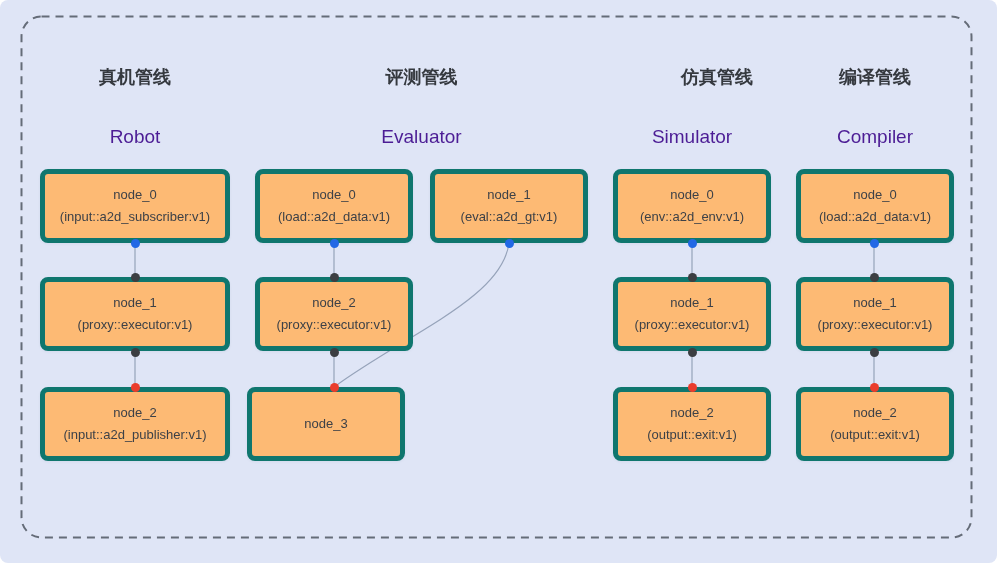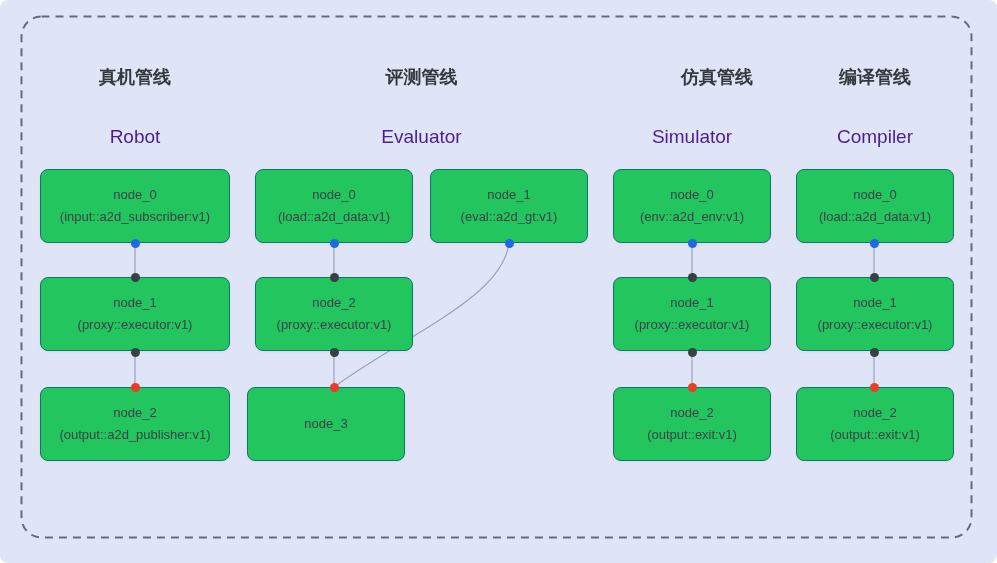--- a/index.html
+++ b/index.html
@@ -13,21 +13,21 @@
   .title-cn {
     position:absolute; top:64px; height:26px; line-height:26px;
     text-align:center; font-size:18px; font-weight:bold; color:#35393f;
   }
   .title-en {
     position:absolute; top:124px; height:26px; line-height:26px;
     text-align:center; font-size:19px; color:#4c1d95;
   }
   .node {
     position:absolute; height:74px; box-sizing:border-box;
-    background:#22c55e; border:1px solid #0f766e; border-radius:8px;
+    background:#fdba74; border:5px solid #0f766e; border-radius:8px;
     display:flex; flex-direction:column; justify-content:center; align-items:center;
     box-shadow:0 1px 3px rgba(40,60,100,0.06);
   }
   .node .nm { font-size:13px; line-height:22px; color:#3d4147; }
   .node .dt { font-size:13px; line-height:22px; color:#3d4147; white-space:nowrap; }
   .dot { position:absolute; width:9px; height:9px; border-radius:50%; }
   .dot.blue { background:#2268e5; }
   .dot.dark { background:#3b3e42; }
   .dot.red  { background:#ea3c2c; }
 </style>
@@ -58,21 +58,21 @@
   <div class="node" style="left:40px;top:169px;width:190px;">
     <div class="nm">node_0</div>
     <div class="dt">(input::a2d_subscriber:v1)</div>
   </div>
   <div class="node" style="left:40px;top:277px;width:190px;">
     <div class="nm">node_1</div>
     <div class="dt">(proxy::executor:v1)</div>
   </div>
   <div class="node" style="left:40px;top:387px;width:190px;">
     <div class="nm">node_2</div>
-    <div class="dt">(output::a2d_publisher:v1)</div>
+    <div class="dt">(input::a2d_publisher:v1)</div>
   </div>
 
   <div class="node" style="left:255px;top:169px;width:158px;">
     <div class="nm">node_0</div>
     <div class="dt">(load::a2d_data:v1)</div>
   </div>
   <div class="node" style="left:430px;top:169px;width:158px;">
     <div class="nm">node_1</div>
     <div class="dt">(eval::a2d_gt:v1)</div>
   </div>

